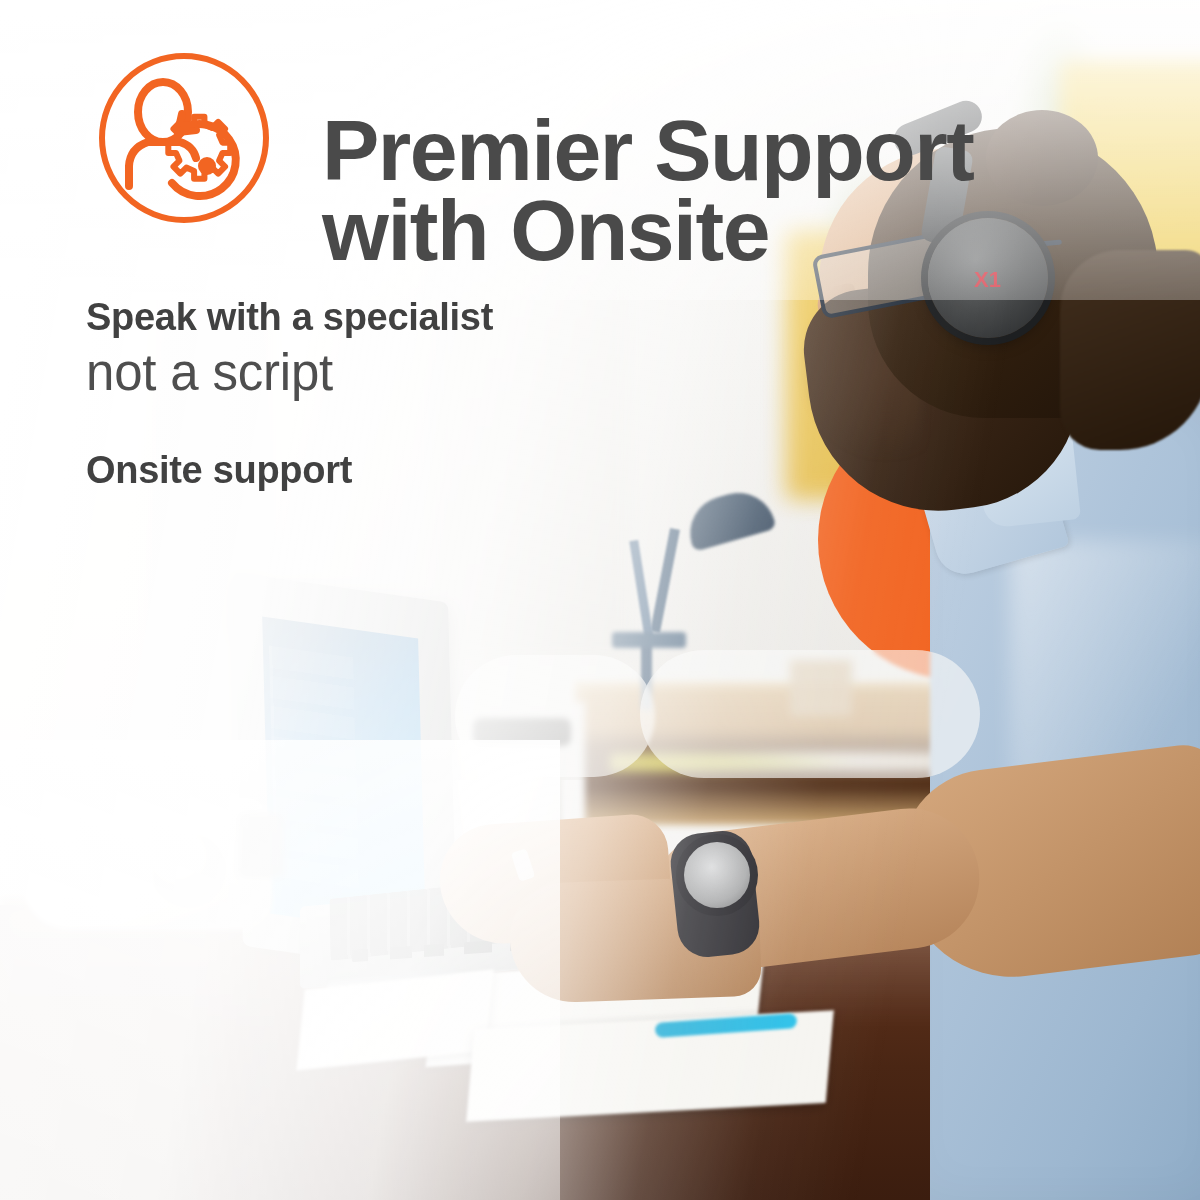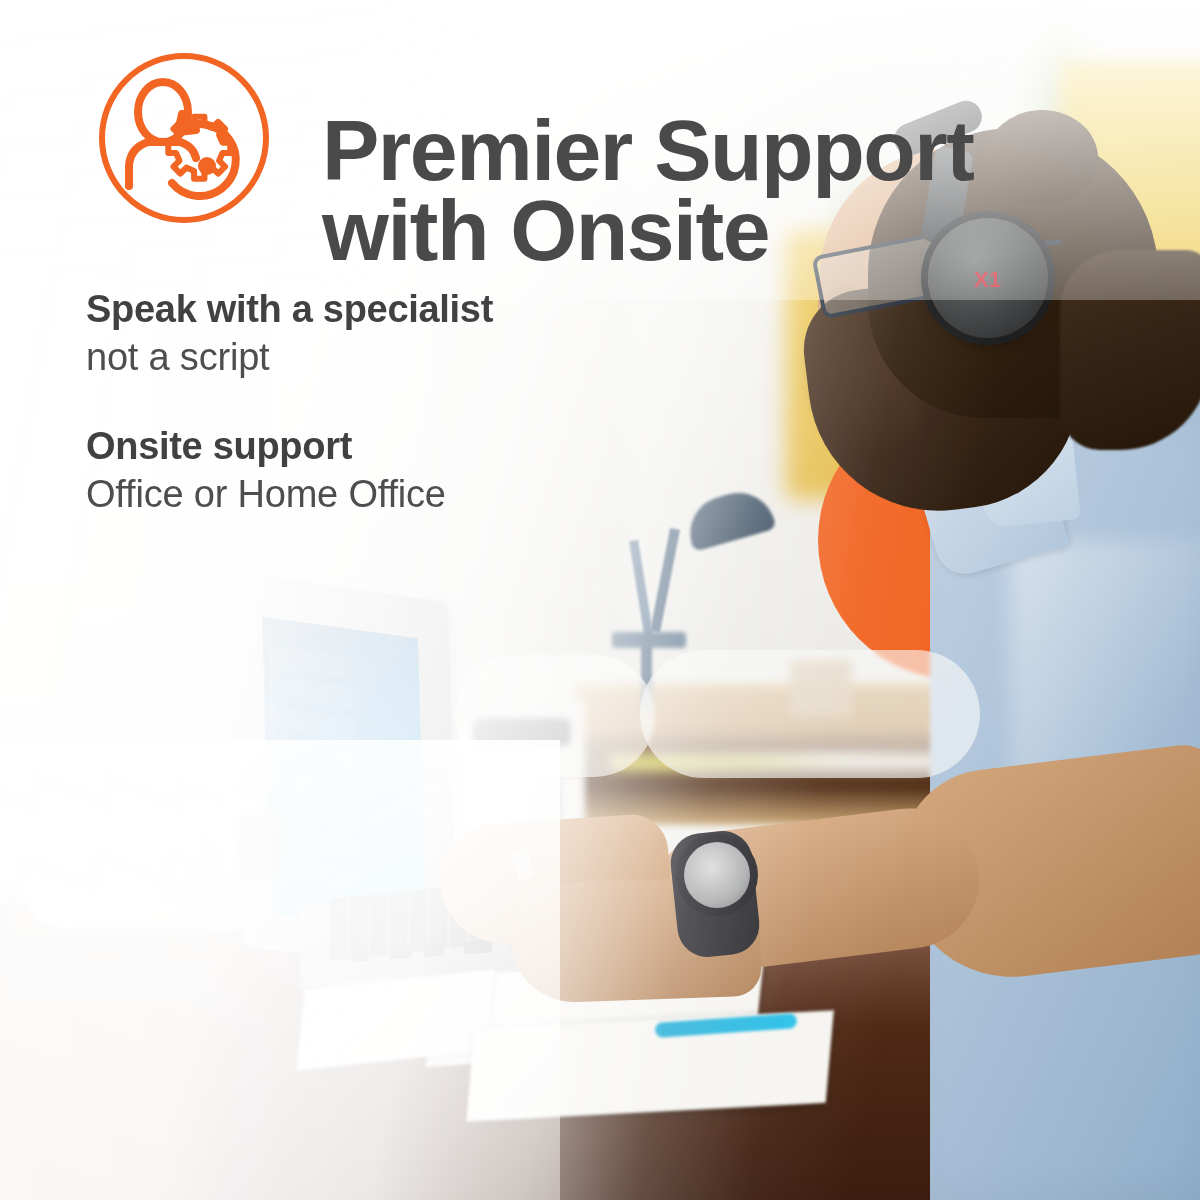--- a/index.html
+++ b/index.html
@@ -389,28 +389,28 @@
     position:absolute;left:96px;top:50px;width:176px;height:176px;
   }
   .title{
     position:absolute;left:322px;top:52px;width:700px;
     color:#4a4a4a;
     font-size:86px;line-height:.94;font-weight:700;
     letter-spacing:-1.5px;
   }
   .title .l2{display:block;}
 
-  .features{position:absolute;left:86px;top:288px;width:620px;}
+  .features{position:absolute;left:86px;top:296px;width:620px;}
   .feature{margin-bottom:46px;}
   .f-head{
     font-size:38px;font-weight:700;color:#414141;letter-spacing:-.3px;
     line-height:1.12;
   }
   .f-sub{
-    font-size:38px;font-weight:400;color:#4e4e4e;letter-spacing:-.2px;
+    font-size:51px;font-weight:400;color:#4e4e4e;letter-spacing:-.2px;
     line-height:1.18;margin-top:4px;
   }
 </style>
 </head>
 <body>
 
 <div id="poster">
 
   <div class="photo">
     <div class="wall"></div>
@@ -526,19 +526,18 @@
       <div class="feature">
         <div class="f-head">Speak with a specialist</div>
         <div class="f-sub">not a script</div>
       </div>
 
       <div class="feature">
       </div>
 
       <div class="feature">
         <div class="f-head">Onsite support</div>
-        <div class="f-sub">Office or Home Office</div>
       </div>
 
     </div>
 
   </div>
 </div>
 
 </body></html>

